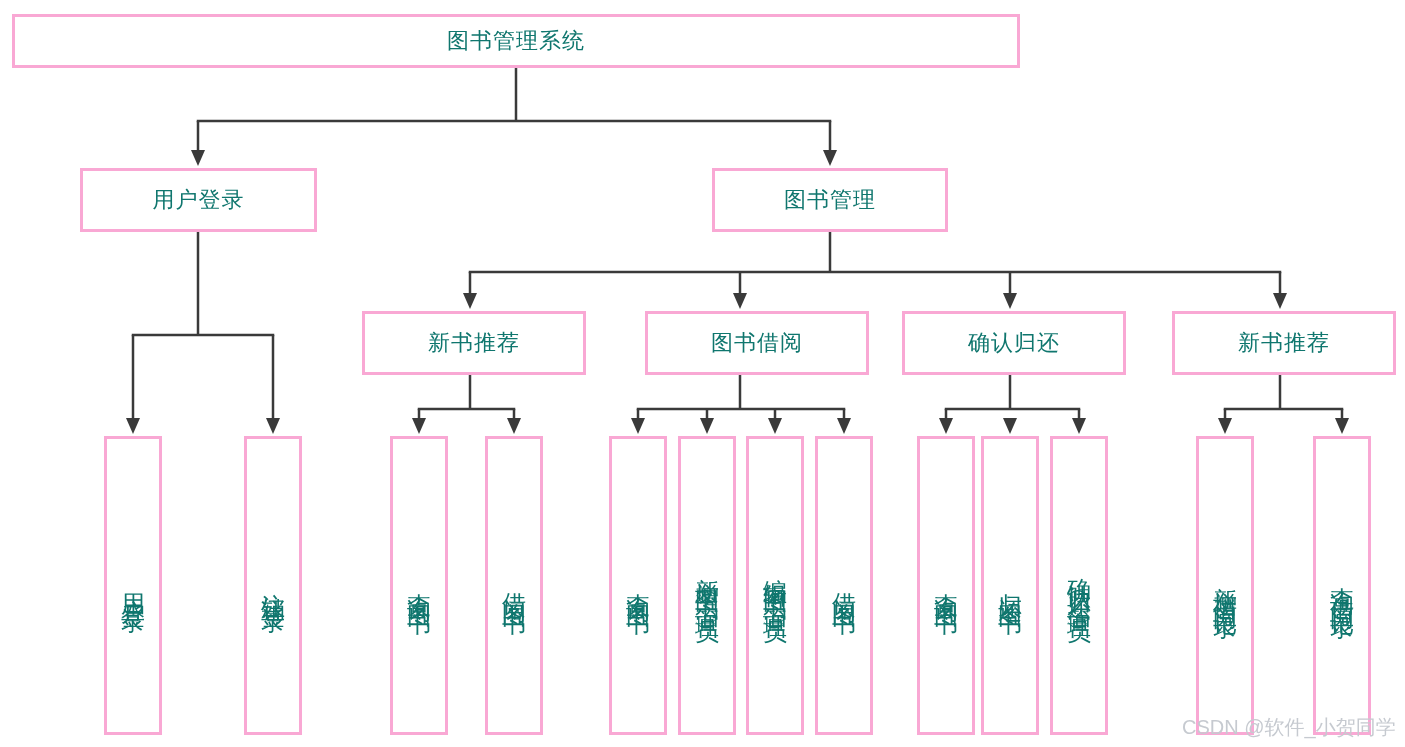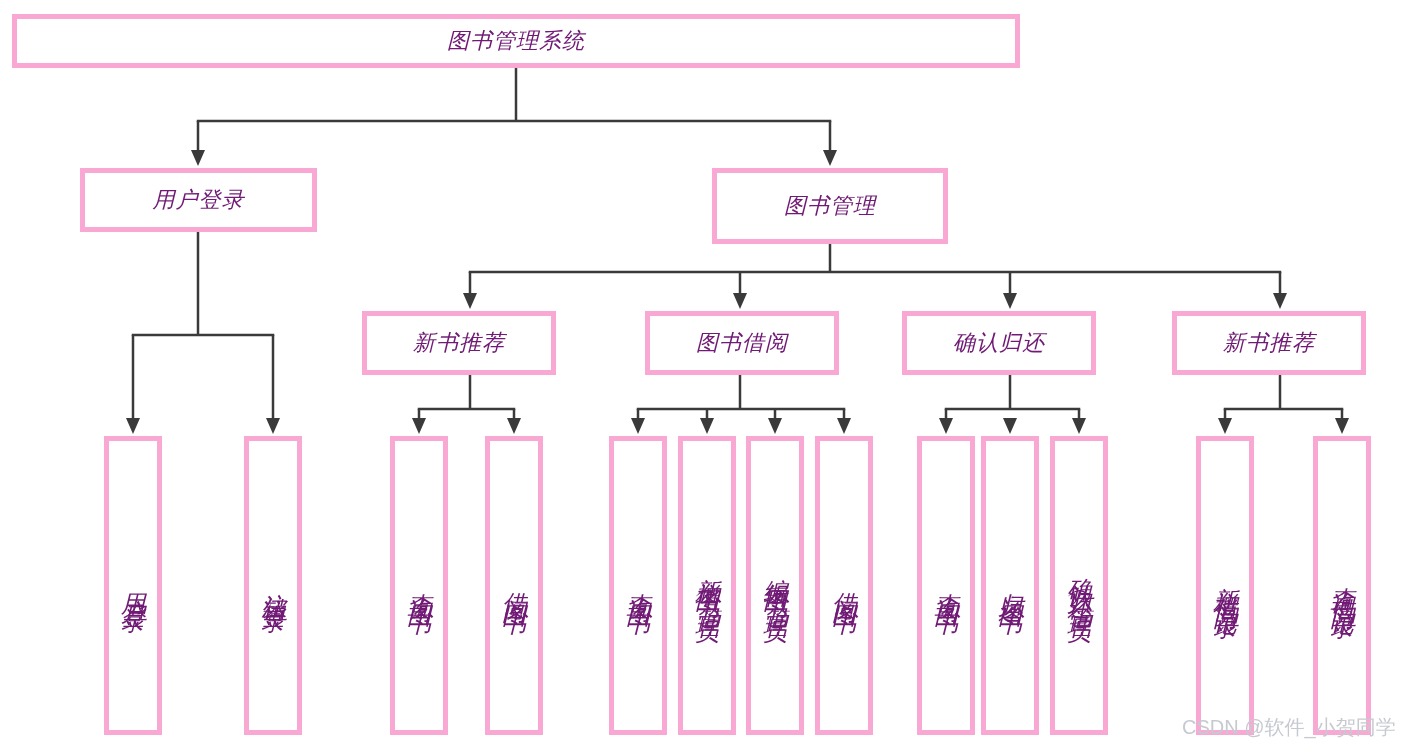--- a/index.html
+++ b/index.html
@@ -7,38 +7,37 @@
     position:relative;
     width:1405px;height:747px;
     background:#ffffff;
     overflow:hidden;
     font-family:"Liberation Sans","DejaVu Sans",sans-serif;
   }
   #wires{position:absolute;left:0;top:0;width:1405px;height:747px;}
   .box{
     position:absolute;
     box-sizing:border-box;
-    border:5px solid #f9a8d4;
+    border:3px solid #f9a8d4;
     background:#ffffff;
     display:flex;
     align-items:center;
     justify-content:center;
-    color:#701a75;
-    font-style:italic;
+    color:#0f766e;
   }
   .h{font-size:22px;letter-spacing:1px;}
   .v{
     writing-mode:vertical-rl;
     font-size:24px;
     letter-spacing:6px;
     line-height:1;
     width:58px;height:299px;
     top:436px;
   }
-  .lv{width:194px;height:64px;top:311px;}
+  .lv{width:224px;height:64px;top:311px;}
   .watermark{
     position:absolute;
     left:1182px;top:714px;
     font-size:20px;
     color:#c6cad0;
     white-space:nowrap;
     z-index:5;
   }
 </style>
 </head>
@@ -110,21 +109,21 @@
       <polygon points="1003,418 1017,418 1010,434"></polygon>
       <polygon points="1072,418 1086,418 1079,434"></polygon>
       <polygon points="1218,418 1232,418 1225,434"></polygon>
       <polygon points="1335,418 1349,418 1342,434"></polygon>
     </g>
   </svg>
 
   <div class="box h" style="left:12px;top:14px;width:1008px;height:54px">图书管理系统</div>
 
   <div class="box h" style="left:80px;top:168px;width:237px;height:64px">用户登录</div>
-  <div class="box h" style="left:712px;top:168px;width:236px;height:76px">图书管理</div>
+  <div class="box h" style="left:712px;top:168px;width:236px;height:64px">图书管理</div>
 
   <div class="box h lv" style="left:362px">新书推荐</div>
   <div class="box h lv" style="left:645px">图书借阅</div>
   <div class="box h lv" style="left:902px">确认归还</div>
   <div class="box h lv" style="left:1172px">新书推荐</div>
 
   <div class="box v" style="left:104px">用户登录</div>
   <div class="box v" style="left:244px">注销登录</div>
 
   <div class="box v" style="left:390px">查询图书</div>

